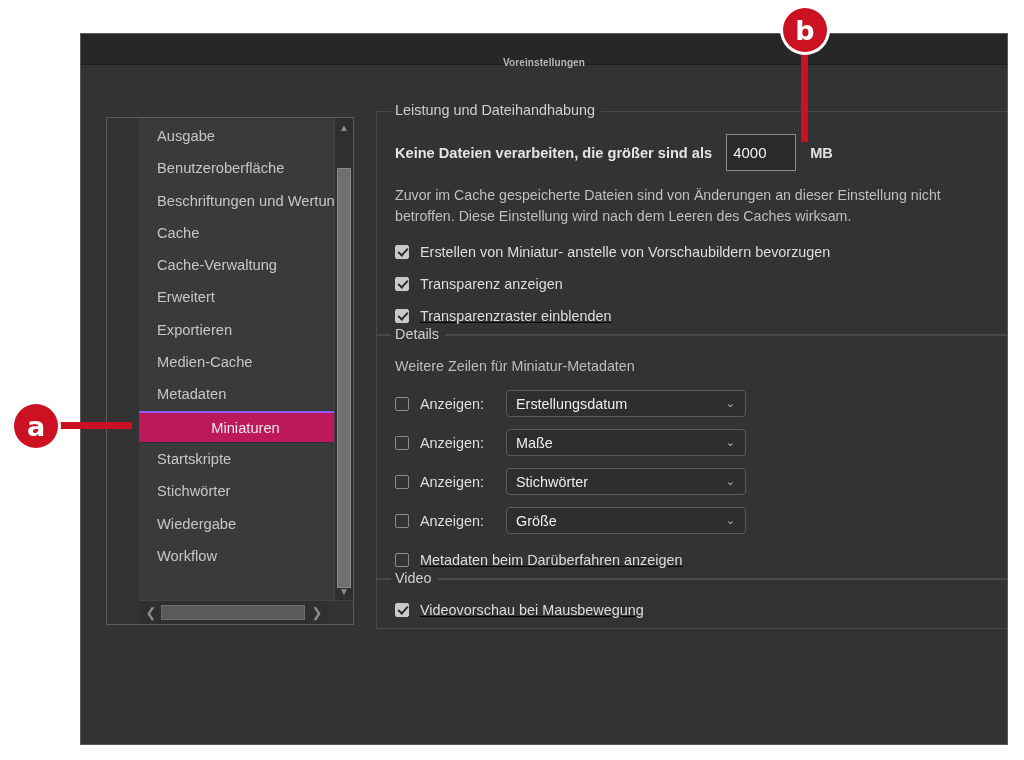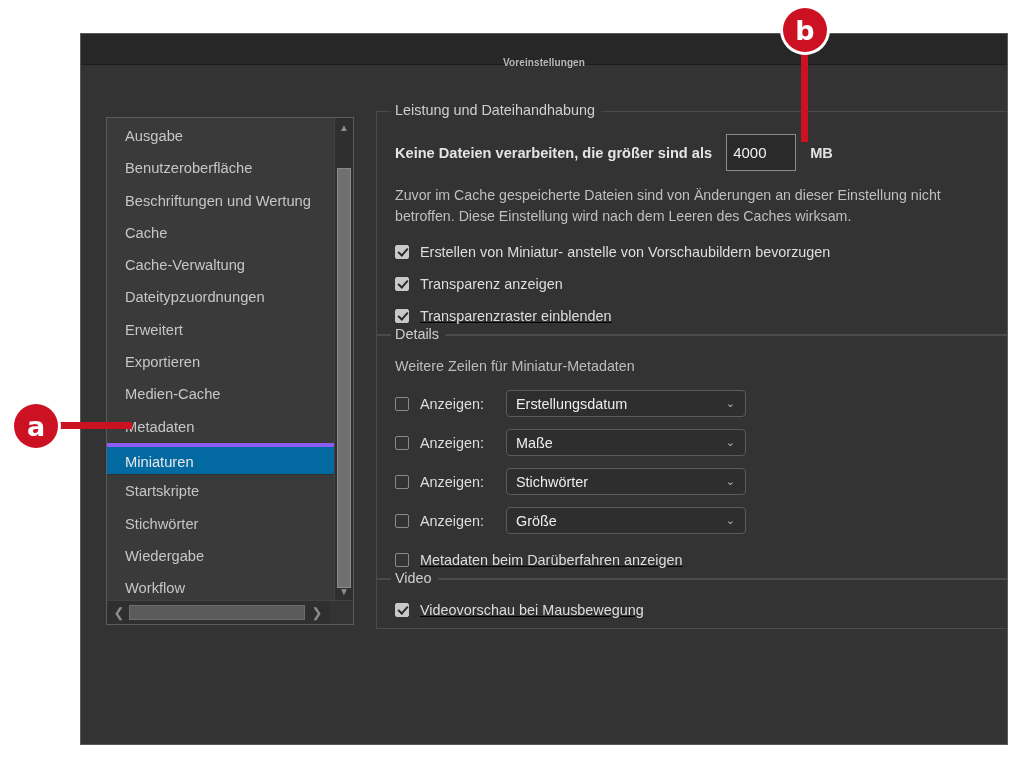--- a/index.html
+++ b/index.html
@@ -56,20 +56,21 @@
     position: absolute;
     left: 25px;
     top: 52px;
     width: 248px;
     height: 508px;
     background: #333333;
     border: 1px solid #5c5c5c;
     box-sizing: border-box;
     display: flex;
     flex-direction: column;
+    padding-left: 32px;
   }
   .sidebar-inner {
     position: relative;
     flex: 1;
     overflow: hidden;
     display: flex;
   }
   .sidebar-list {
     flex: 1;
     background: #3a3a3a;
@@ -80,25 +81,26 @@
     height: 32.3px;
     line-height: 32.3px;
     padding-left: 18px;
     color: #c6c6c6;
     font-size: 14.7px;
     white-space: nowrap;
     overflow: hidden;
     box-sizing: border-box;
   }
   .sb-item.selected {
-    background: #0369a1;
+    background: #be185d;
     color: #e8e8e8;
-    border-top: 4px solid #8b5cf6;
+    border-top: 2px solid #8b5cf6;
     border-bottom: 1px solid #2f2f2f;
     line-height: 30px;
+    text-align: center;
   }
 
   
   .vscroll {
     width: 19px;
     background: #2f2f2f;
     position: relative;
     border-left: 1px solid #434343;
     box-sizing: border-box;
   }
@@ -365,21 +367,20 @@
   <div class="body-area">
 
     <div class="sidebar-wrap">
       <div class="sidebar-inner">
         <div class="sidebar-list" id="sidebar-list">
             <div class="sb-item">Ausgabe</div>
             <div class="sb-item">Benutzeroberfläche</div>
             <div class="sb-item">Beschriftungen und Wertung</div>
             <div class="sb-item">Cache</div>
             <div class="sb-item">Cache-Verwaltung</div>
-            <div class="sb-item">Dateitypzuordnungen</div>
             <div class="sb-item">Erweitert</div>
             <div class="sb-item">Exportieren</div>
             <div class="sb-item">Medien-Cache</div>
             <div class="sb-item">Metadaten</div>
             <div class="sb-item selected">Miniaturen</div>
             <div class="sb-item">Startskripte</div>
             <div class="sb-item">Stichwörter</div>
             <div class="sb-item">Wiedergabe</div>
             <div class="sb-item">Workflow</div>
           </div>

